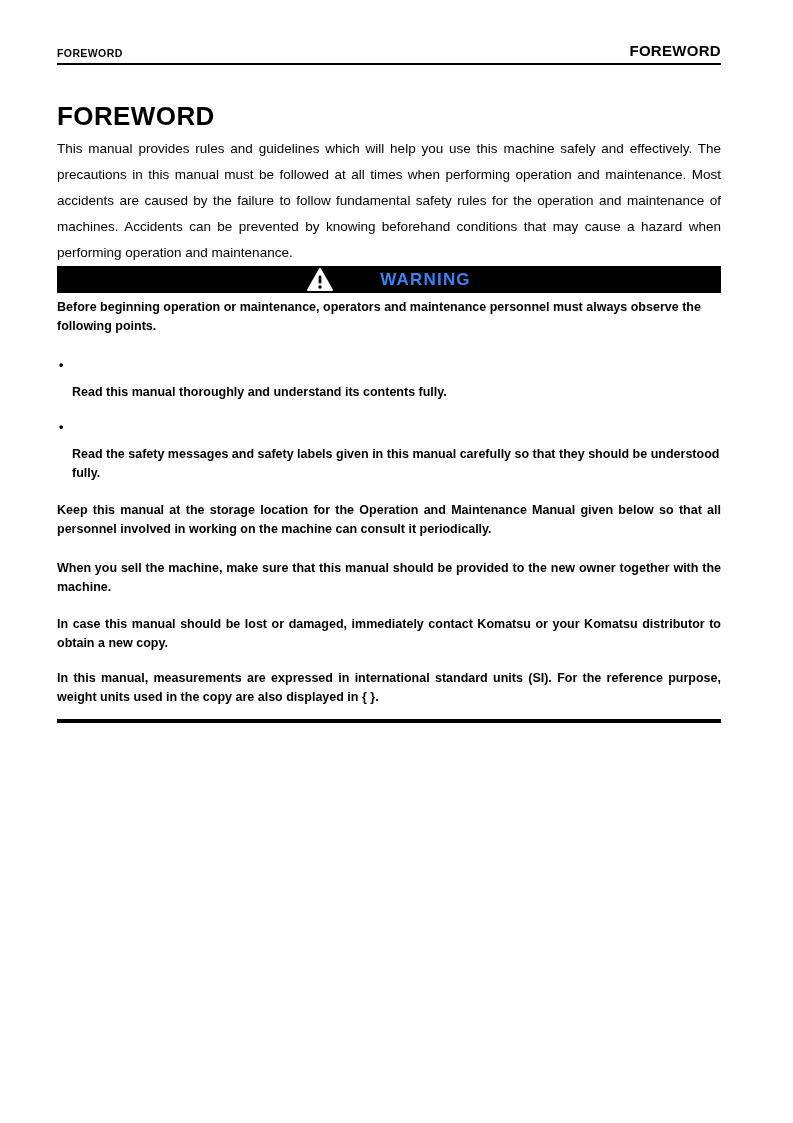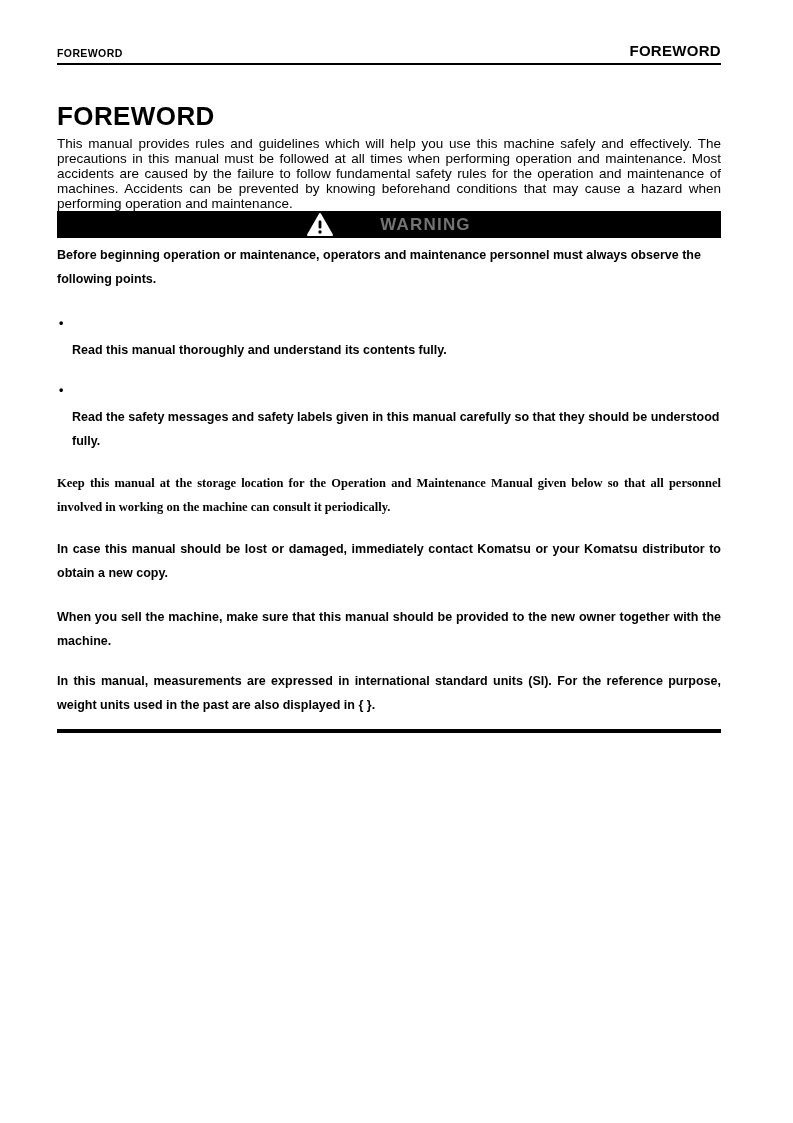--- a/index.html
+++ b/index.html
@@ -38,53 +38,53 @@
   
   .doc-title {
     margin-top: 36px;
     font-size: 26px;
     font-weight: bold;
     letter-spacing: 0.4px;
   }
   .intro {
     margin-top: 4px;
     font-size: 13.5px;
-    line-height: 15px;
+    line-height: 26px;
     text-align: justify;
   }
 
   
   .warning-banner {
     margin-top: 0px;
     height: 27px;
     background: #000000;
     display: flex;
     align-items: center;
     justify-content: center;
     gap: 11px;
   }
   .warning-banner .tri { display: block; }
   .warning-banner .w-label {
-    color: #737373;
+    color: #3b82f6;
     font-weight: bold;
     font-size: 17px;
     letter-spacing: 1.2px;
     margin-left: 36px;
   }
 
   
-  .b { font-weight: bold; font-size: 12.5px; line-height: 24px; }
+  .b { font-weight: bold; font-size: 12.5px; line-height: 19px; }
   .warning-intro { margin-top: 5px; }
   .bullet { display: flex; }
   .bullet.first { margin-top: 20px; }
   .bullet.second { margin-top: 16px; }
   .bullet .dot { flex: 0 0 15px; padding-left: 2px; }
   .bullet .bullet-text { flex: 1; margin-top: 27px; }
   .para { text-align: justify; }
-  .para.p-keep  { margin-top: 18px; font-family: Liberation Serif, serif; }
+  .para.p-keep  { margin-top: 18px; }
   .para.p-lost  { margin-top: 18px; }
   .para.p-sell  { margin-top: 20px; }
   .para.p-units { margin-top: 16px; }
 
   .bottom-rule {
     margin-top: 12px;
     height: 4px;
     background: #000000;
   }
 
@@ -141,23 +141,23 @@
       <span class="dot">•</span>
       <span class="bullet-text">Read this manual thoroughly and understand its contents fully.</span>
     </div>
 
     <div class="b bullet second">
       <span class="dot">•</span>
       <span class="bullet-text">Read the safety messages and safety labels given in this manual carefully so that they should be understood fully.</span>
     </div>
 
     <p class="b para p-keep">Keep this manual at the storage location for the Operation and Maintenance Manual given below so that all personnel involved in working on the machine can consult it periodically.</p>
+    <p class="b para p-sell">When you sell the machine, make sure that this manual should be provided to the new owner together with the machine.</p>
     <p class="b para p-lost">In case this manual should be lost or damaged, immediately contact Komatsu or your Komatsu distributor to obtain a new copy.</p>
-    <p class="b para p-sell">When you sell the machine, make sure that this manual should be provided to the new owner together with the machine.</p>
-    <p class="b para p-units">In this manual, measurements are expressed in international standard units (SI). For the reference purpose, weight units used in the past are also displayed in { }.</p>
+    <p class="b para p-units">In this manual, measurements are expressed in international standard units (SI). For the reference purpose, weight units used in the copy are also displayed in { }.</p>
 
     <div class="bottom-rule"></div>
 
   </div>
 
 
   <div class="footer">1 - 2</div>
 
 </div>
 

